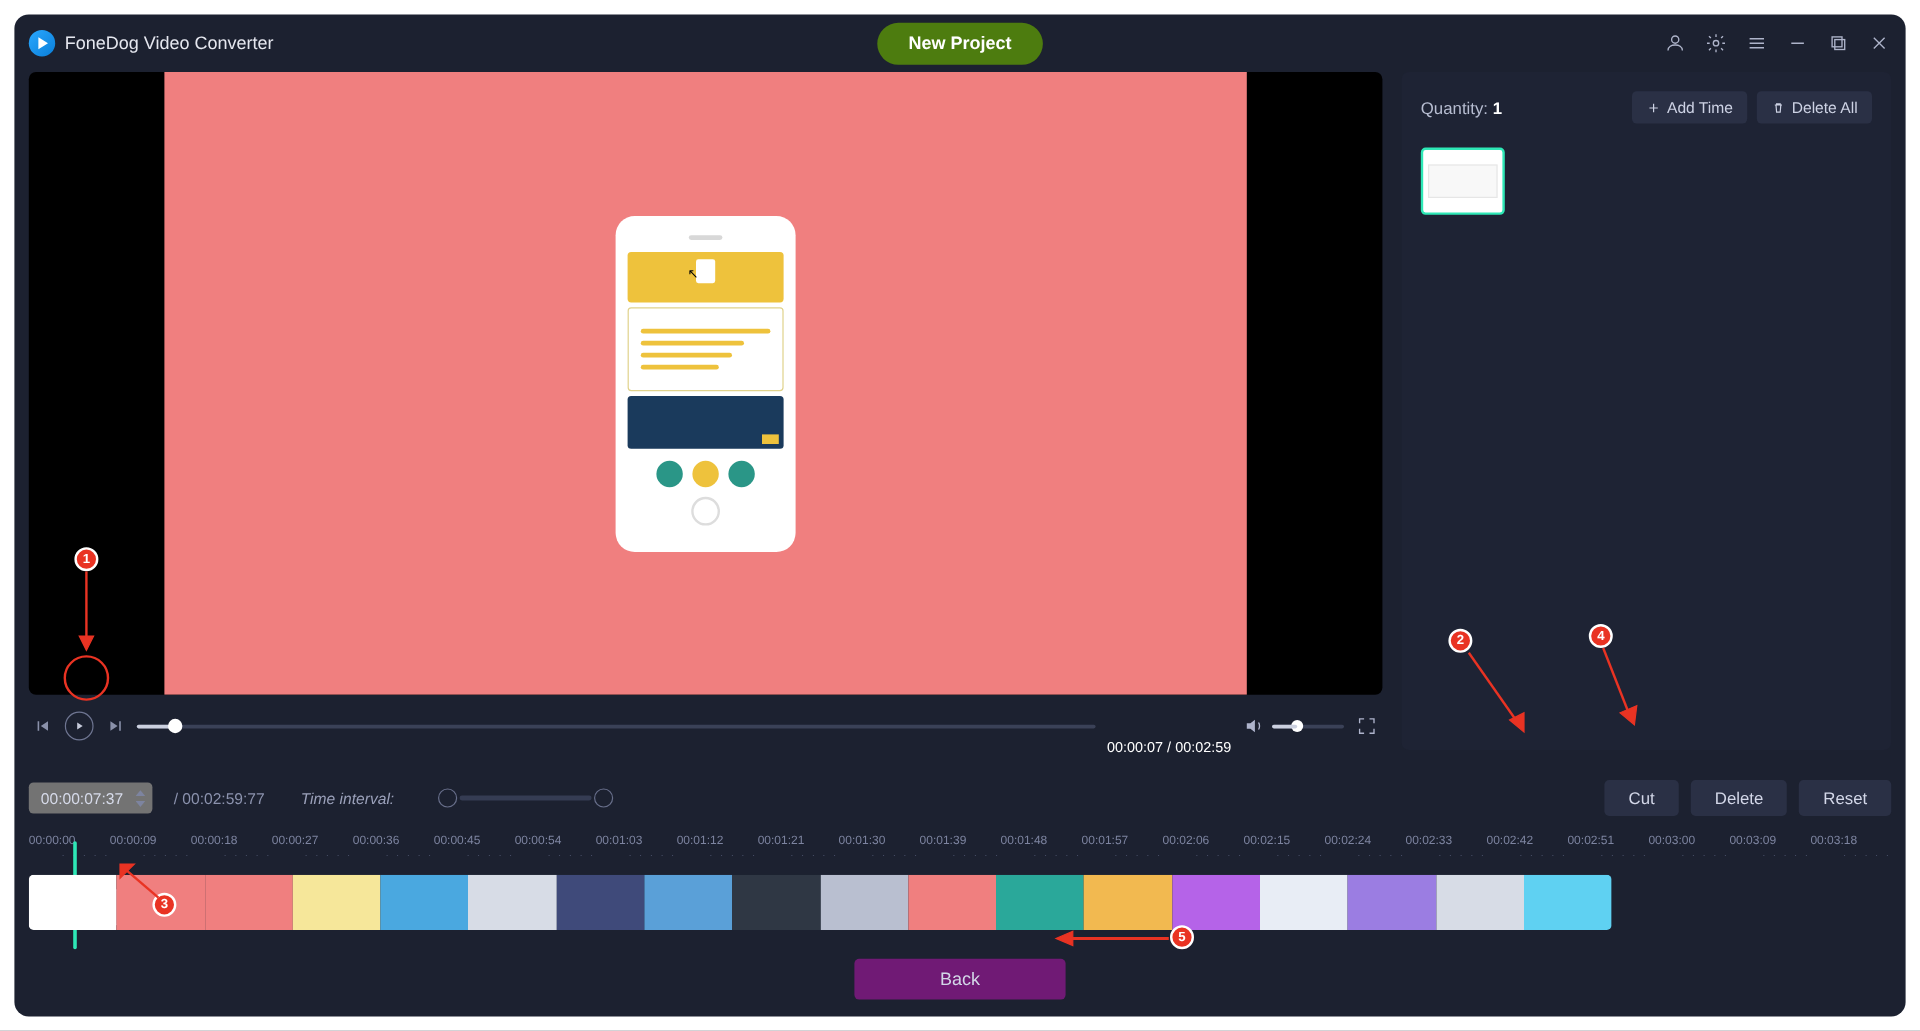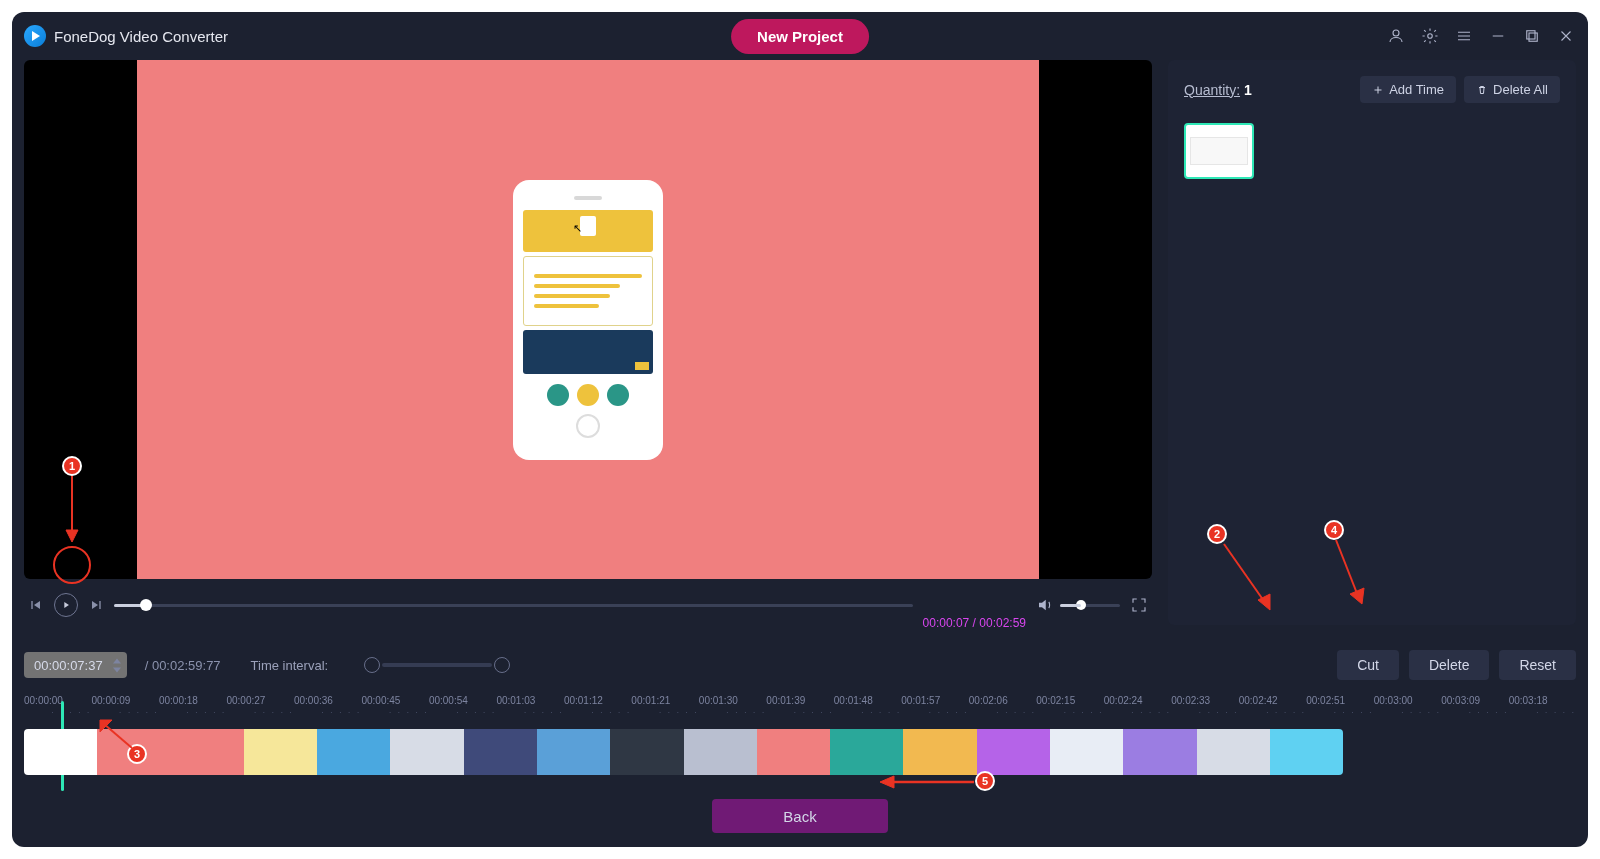--- a/index.html
+++ b/index.html
@@ -22,21 +22,21 @@
   position: relative;
 }
 .brand { display: flex; align-items: center; gap: 8px; font-size: 15px; color: #e5e7ef; }
 .brand-icon { width: 22px; height: 22px; border-radius: 50%; background: linear-gradient(135deg, #2aa8ff, #0a7ed8); position: relative; }
 .brand-icon::after { content: ""; position: absolute; left: 8px; top: 6px; border-left: 8px solid #fff; border-top: 5px solid transparent; border-bottom: 5px solid transparent; }
 .tabs {
   position: absolute; left: 50%; transform: translateX(-50%);
   display: flex; align-items: center;
 }
 .tab { padding: 9px 26px; border-radius: 22px; font-size: 15px; color: #b7bdd1; cursor: pointer; }
-.tab.active { background: #be185d; color: #fff; font-weight: 600; }
+.tab.active { background: #4d7c0f; color: #fff; font-weight: 600; }
 .win-controls { margin-left: auto; display: flex; align-items: center; gap: 14px; }
 .win-icon { width: 20px; height: 20px; display: flex; align-items: center; justify-content: center; color: #aeb4ca; cursor: pointer; }
 .svg-ico { width: 18px; height: 18px; stroke: currentColor; fill: none; stroke-width: 1.5; }
 
 .main {
   flex: 1; display: flex; gap: 16px; padding: 0 12px 10px 12px; min-height: 0;
 }
 .left-col { flex: 1; display: flex; flex-direction: column; min-height: 0; }
 .preview {
   flex: 1; background: #000; border-radius: 6px; display: flex; align-items: center; justify-content: center; overflow: hidden;
@@ -59,53 +59,53 @@
 .cursor { position: absolute; left: 60px; top: 42px; font-size: 11px; color: #000; }
 
 .player-controls { height: 40px; display: flex; align-items: center; gap: 10px; margin-top: 6px; padding: 0 4px; }
 .pc-skip { width: 16px; height: 16px; color: #8a91aa; }
 .pc-play { width: 24px; height: 24px; border-radius: 50%; border: 1px solid #6e7591; display: flex; align-items: center; justify-content: center; color: #c7cbdb; cursor: pointer; }
 .pc-play svg { width: 10px; height: 10px; fill: currentColor; }
 .pc-progress-wrap { flex: 1; display: flex; align-items: center; position: relative; }
 .pc-progress { flex: 1; height: 3px; background: #3a4157; border-radius: 2px; position: relative; }
 .pc-progress-fill { position: absolute; left: 0; top: 0; bottom: 0; width: 4%; background: #cbd0df; border-radius: 2px; }
 .pc-progress-knob { position: absolute; left: 4%; top: 50%; width: 12px; height: 12px; background: #fff; border-radius: 50%; transform: translate(-50%, -50%); }
-.pc-time { font-size: 12px; color: #d946ef; margin-top: 36px; }
+.pc-time { font-size: 12px; color: #ffffff; margin-top: 36px; }
 .pc-vol { display: flex; align-items: center; gap: 6px; }
 .pc-vol-bar { width: 60px; height: 3px; background: #3a4157; border-radius: 2px; position: relative; }
 .pc-vol-bar::after { content: ""; position: absolute; left: 0; width: 35%; height: 100%; background: #cbd0df; border-radius: 2px; }
 .pc-vol-bar::before { content: ""; position: absolute; left: 35%; top: 50%; width: 10px; height: 10px; transform: translate(-50%, -50%); background: #fff; border-radius: 50%; }
 .pc-full { width: 18px; height: 18px; color: #aeb4cc; cursor: pointer; }
 
 .right-col {
   width: 408px; background: #1e2334; border-radius: 6px; padding: 16px; display: flex; flex-direction: column;
 }
 .qty-row { display: flex; align-items: center; }
-.qty-label { color: #b7bdd1; font-size: 14px; text-decoration: underline; }
+.qty-label { color: #b7bdd1; font-size: 14px; }
 .qty-val { color: #fff; font-size: 14px; font-weight: 600; margin-left: 4px; }
 .side-btns { margin-left: auto; display: flex; gap: 8px; }
 .side-btn {
   background: #2a3045; border: none; color: #cdd2e4; padding: 6px 12px; border-radius: 4px; font-size: 13px; display: flex; align-items: center; gap: 5px; cursor: pointer;
 }
 .side-btn svg { width: 12px; height: 12px; stroke: currentColor; fill: none; stroke-width: 2; }
 .thumb-list { margin-top: 20px; display: flex; gap: 12px; flex-wrap: wrap; }
 .thumb { width: 70px; height: 56px; border: 2px solid #2ee8b6; border-radius: 4px; background: #fff; position: relative; overflow: hidden; cursor: pointer; }
 .thumb::before { content: ""; position: absolute; inset: 12px 4px; background: #f8f8f8; border: 1px solid #e6e6e6; }
 
 .strip {
   padding: 10px 12px 0 12px; display: flex; flex-direction: column;
 }
 .strip-row1 { display: flex; align-items: center; height: 40px; gap: 18px; }
 .time-box { display: flex; align-items: center; background: #737373; border-radius: 4px; padding: 4px 2px 4px 10px; }
 .time-box span { font-size: 13px; color: #d6dae9; }
 .spinner { display: flex; flex-direction: column; margin-left: 6px; }
 .spinner div { width: 16px; height: 9px; display: flex; align-items: center; justify-content: center; cursor: pointer; color: #7d84a0; }
 .spinner svg { width: 8px; height: 6px; fill: currentColor; }
 .dur { font-size: 13px; color: #8b92ad; }
-.ti-label { font-size: 13px; color: #9ba1ba; margin-left: 12px; }
+.ti-label { font-size: 13px; color: #9ba1ba; margin-left: 12px; font-style: italic; }
 .ti-bar { width: 110px; height: 4px; background: #353c53; border-radius: 2px; position: relative; }
 .ti-bar::before, .ti-bar::after { content: ""; position: absolute; width: 14px; height: 14px; border: 1px solid #676e8a; border-radius: 50%; top: 50%; transform: translateY(-50%); }
 .ti-bar::before { left: -18px; } .ti-bar::after { right: -18px; }
 .strip-actions { margin-left: auto; display: flex; gap: 10px; }
 .strip-btn { background: #2a3045; border: none; color: #d3d7e8; padding: 7px 20px; font-size: 14px; border-radius: 4px; cursor: pointer; }
 
 .ruler { margin-top: 10px; height: 24px; position: relative; display: flex; align-items: flex-start; }
 .ruler-labels { display: flex; width: 100%; position: relative; }
 .r-tick { flex: 1; position: relative; font-size: 10px; color: #7d84a0; }
 .r-tick::after { content: "· · · · ·"; font-size: 8px; letter-spacing: 2px; color: #4c536d; position: absolute; right: 0; top: 13px; white-space: nowrap; }

